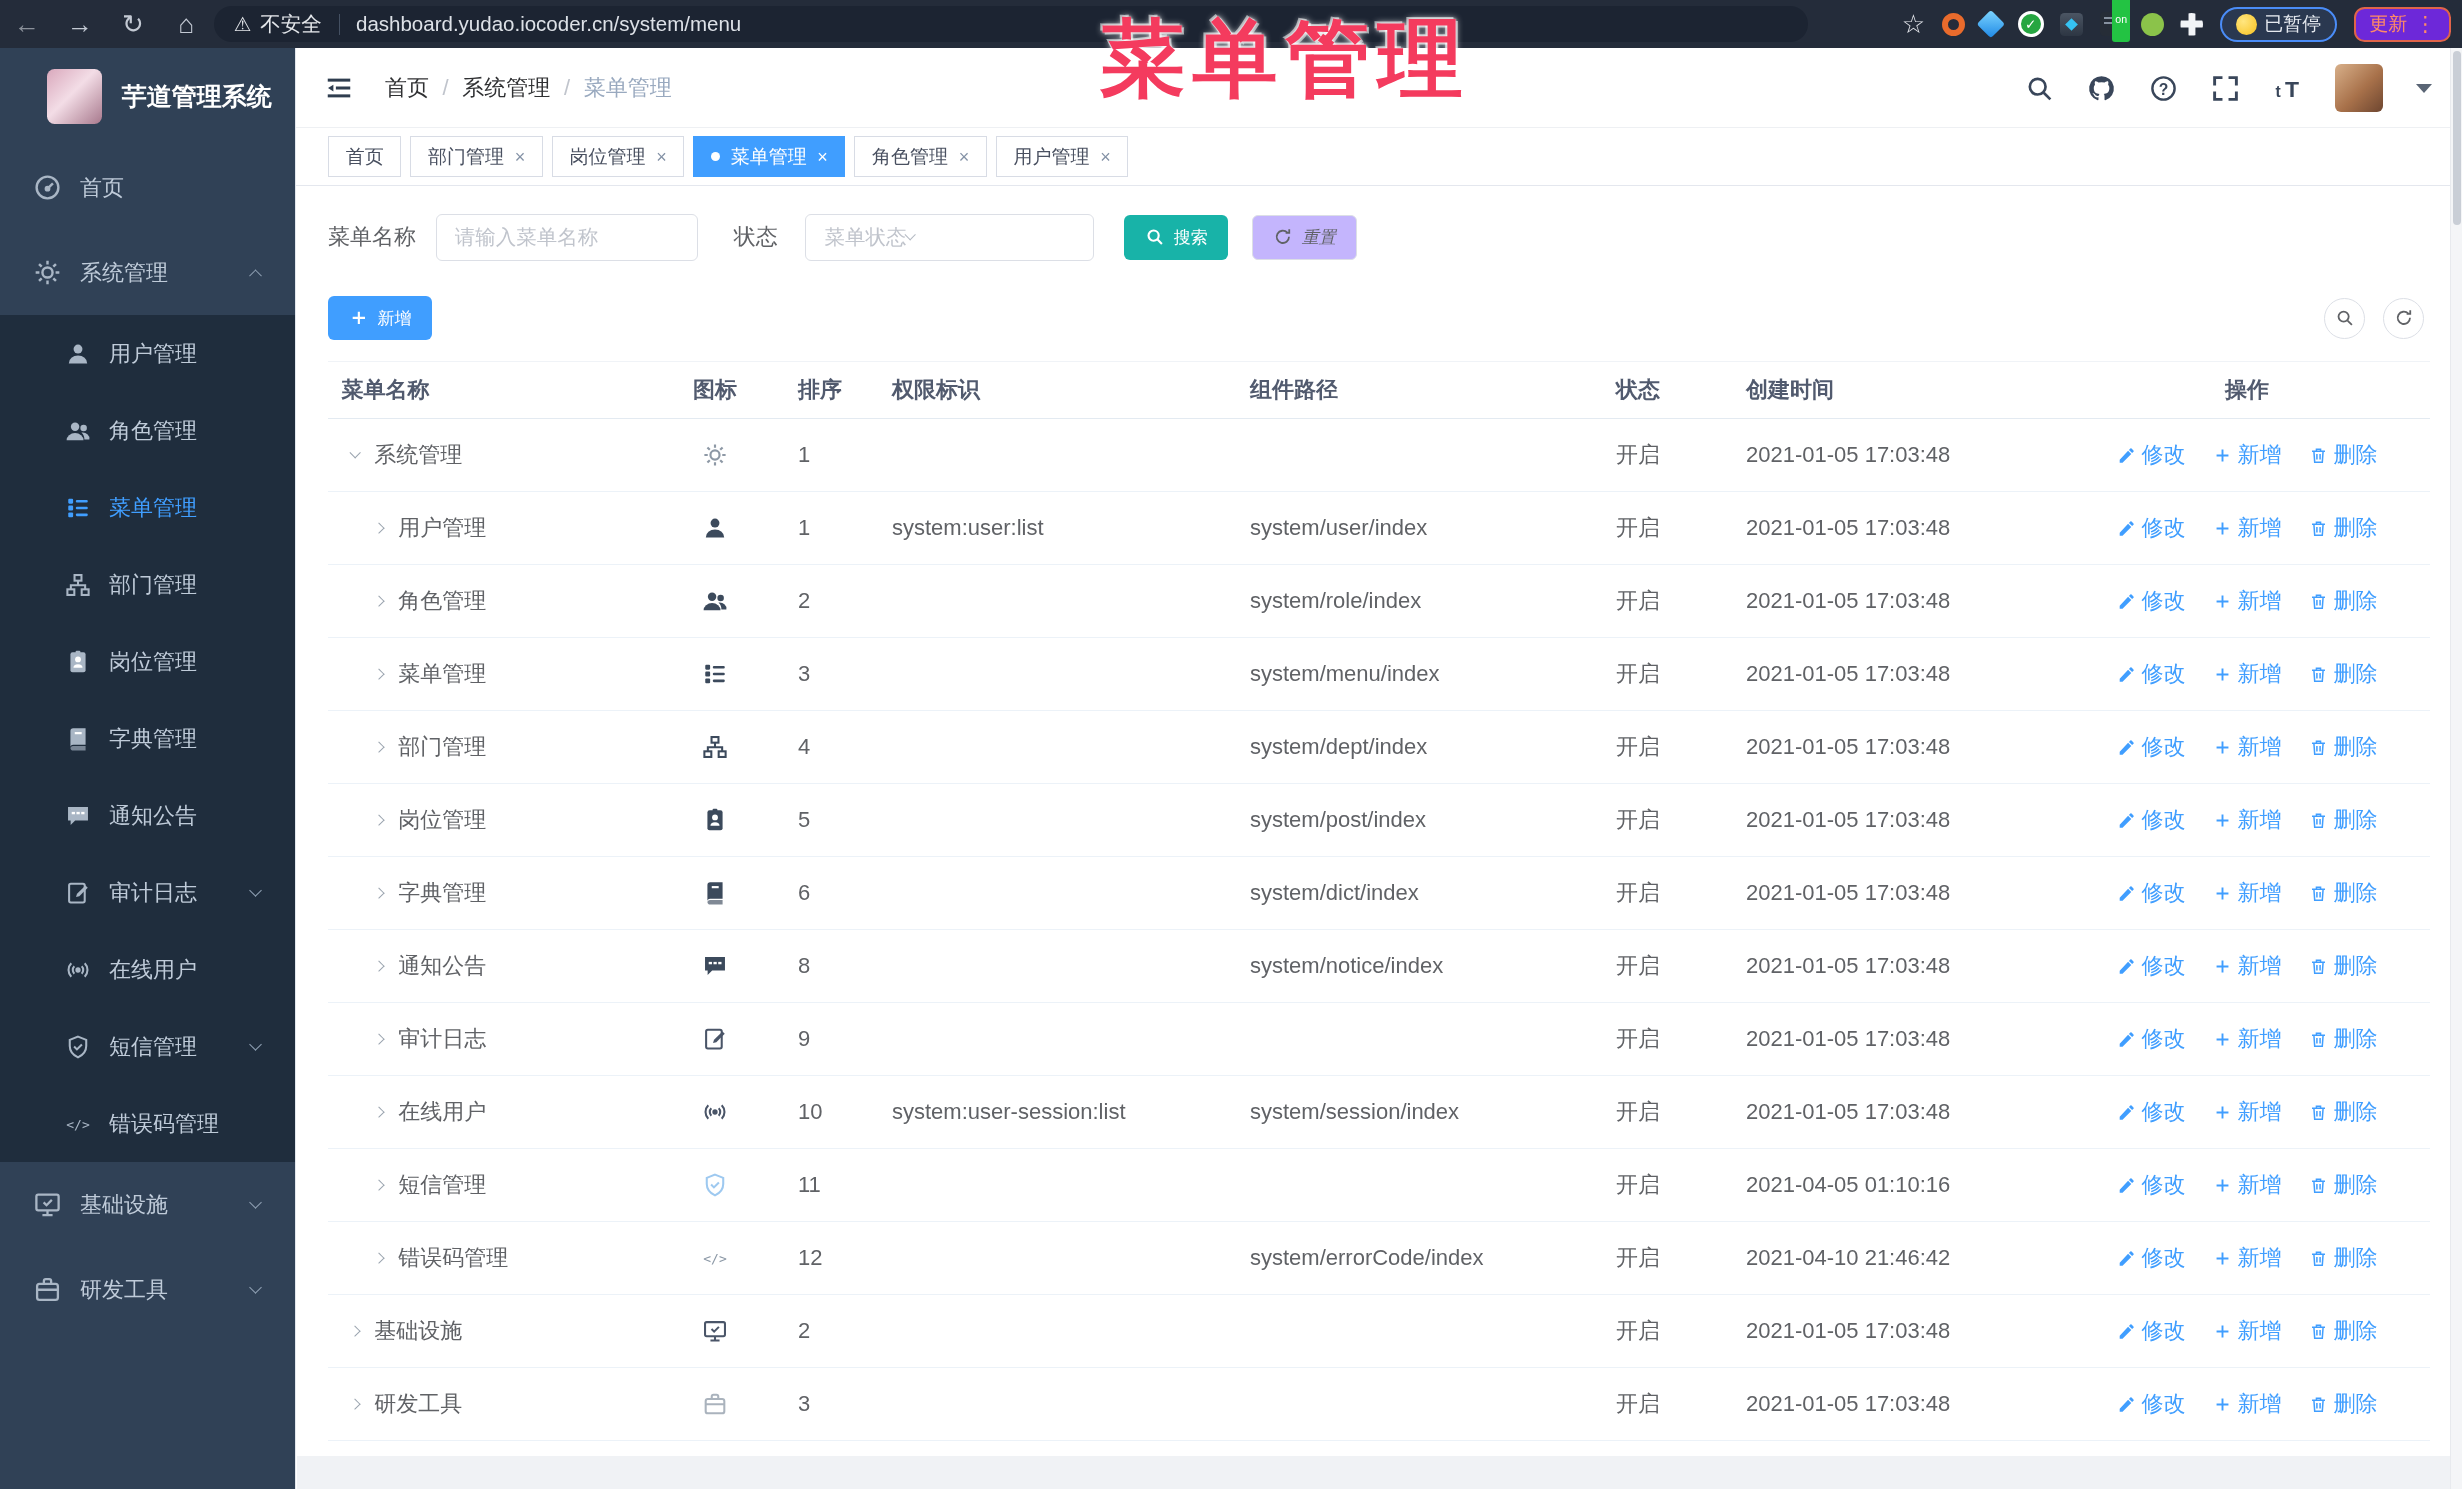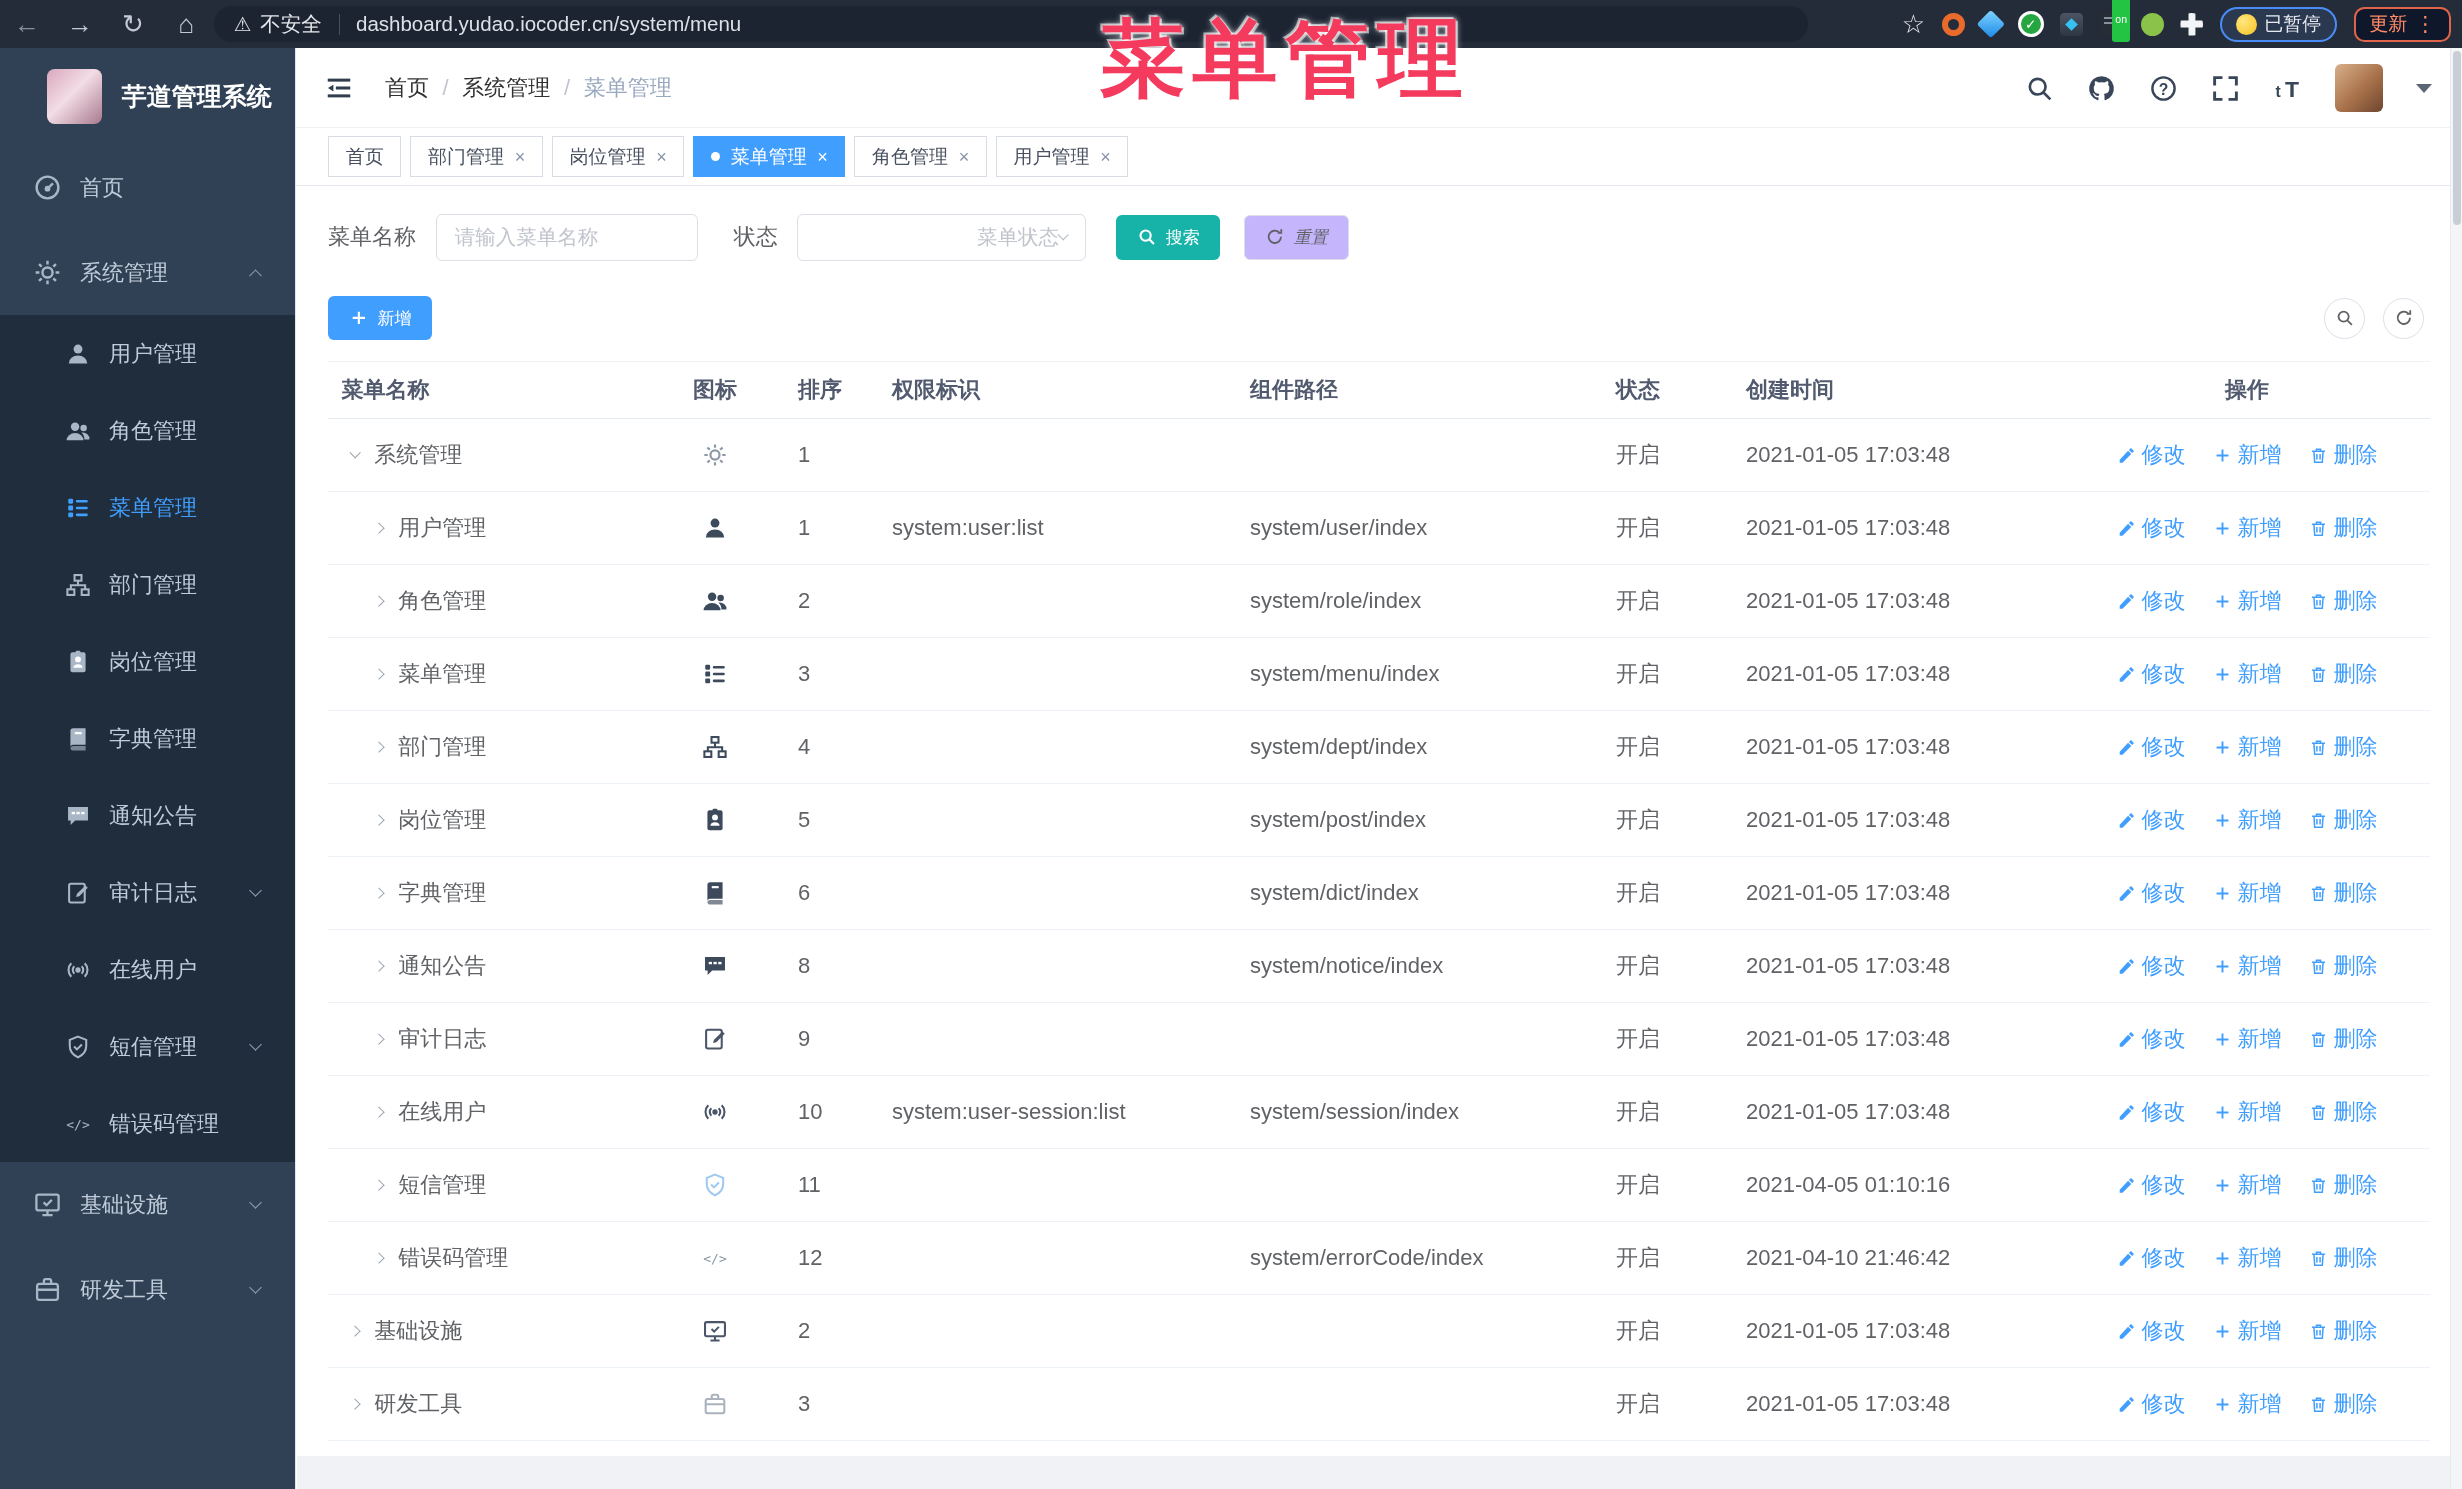--- a/index.html
+++ b/index.html
@@ -23,21 +23,21 @@
              width:48px; font-size:26px; color:#c3c9d3; }
   .url-pill { position:absolute; left:214px; top:6px; width:1594px; height:36px; background:#1c2432;
               border-radius:18px; display:flex; align-items:center; padding:0 19.7px; color:#dde1e7; font-size:20.5px; }
   .url-sec { display:flex; align-items:center; gap:9px; color:#e3e6ea; }
   .url-div { width:0.8px; height:21px; background:#445062; margin:0 16.7px; }
   .ext-bar { position:absolute; right:10.6px; top:0; height:48px; display:flex; align-items:center; gap:16.7px; }
   .star-g { color:#e8eaef; font-size:26px; }
   .ext-dot { width:24px; height:24px; border-radius:50%; display:flex; align-items:center; justify-content:center; font-size:13.6px; color:#fff; }
   .pill { height:35px; border-radius:17.4px; display:flex; align-items:center; gap:7.6px; padding:0 13.6px; font-size:19px; }
   .pill.paused { border:2.3px solid #4a8cf7; background:#2a3850; color:#e5e9ef; }
-  .pill.update { border:2.3px solid #e0644a; background:#0f172a; color:#ff8a66; border-radius:10.6px; }
+  .pill.update { border:2.3px solid #e0644a; background:#6d28d9; color:#ff8a66; border-radius:10.6px; }
   .face { width:21px; height:21px; border-radius:50%; background:radial-gradient(circle at 35% 35%, #ffe680, #f7c11e); }
   .vdots { color:#ff8a66; font-size:21px; letter-spacing:0; line-height:7.6px; }
 
   
   .watermark { position:absolute; left:1100px; top:1.5px; z-index:60; font-size:85px; font-weight:bold;
                letter-spacing:7.6px; color:#f43b5e; white-space:nowrap;
                text-shadow:0 0 2.3px #fff, 0 0 7.6px rgba(255,255,255,.95), 2.3px 2.3px 0 rgba(255,255,255,.55), -2.3px -2.3px 0 rgba(255,255,255,.55); }
 
   
   .sidebar { position:absolute; left:0; top:48px; width:295px; height:1441px; background:#304156; z-index:2; overflow:hidden; }
@@ -80,21 +80,21 @@
   .tab.active .x { color:#fff; }
 
   
   .content { position:relative; padding:27px 32px 0 32px; }
   .filter-row { display:flex; align-items:center; height:48px; font-size:22px; color:#606266; }
   .f-label { margin-right:19.7px; }
   .f-input { width:262px; height:47px; border:0.8px solid #dcdfe6; border-radius:6px; padding:0 18px; font-size:20.5px;
              color:#606266; outline:none; font-family:"Liberation Sans",sans-serif; }
   .f-input::placeholder { color:#c0c4cc; }
   .f-select { width:289px; height:47px; border:0.8px solid #dcdfe6; border-radius:6px; display:flex; align-items:center;
-              justify-content:flex-end; padding:0 18px; color:#c0c4cc; font-size:20.5px; margin-right:30px; cursor:pointer; }
+              justify-content:flex-start; padding:0 18px; color:#c0c4cc; font-size:20.5px; margin-right:30px; cursor:pointer;margin-left:8px; }
   .f-select .chev { width:8.3px; height:8.3px; border-width:1.5px; color:#b3b9c2; transform:rotate(45deg) translate(-1.5px,-1.5px); }
   .btn { height:45px; display:inline-flex; align-items:center; gap:9px; padding:0 19.7px; border-radius:6px;
          font-size:17px; cursor:pointer; border:0.8px solid transparent; }
   .btn .svgi { width:19.7px; height:19.7px; }
   .btn-search { background:#18b3a8; color:#fff; margin-right:24px; }
   .btn-reset { background:#c4b5fd; color:#606266; border-color:#dcdfe6;font-style:italic; }
   .gap48 { width:36px; }
 
   .add-row { position:relative; margin-top:35px; height:44px; }
   .btn-add { position:absolute; left:0; top:0; height:44px; background:#409eff; color:#fff; }

